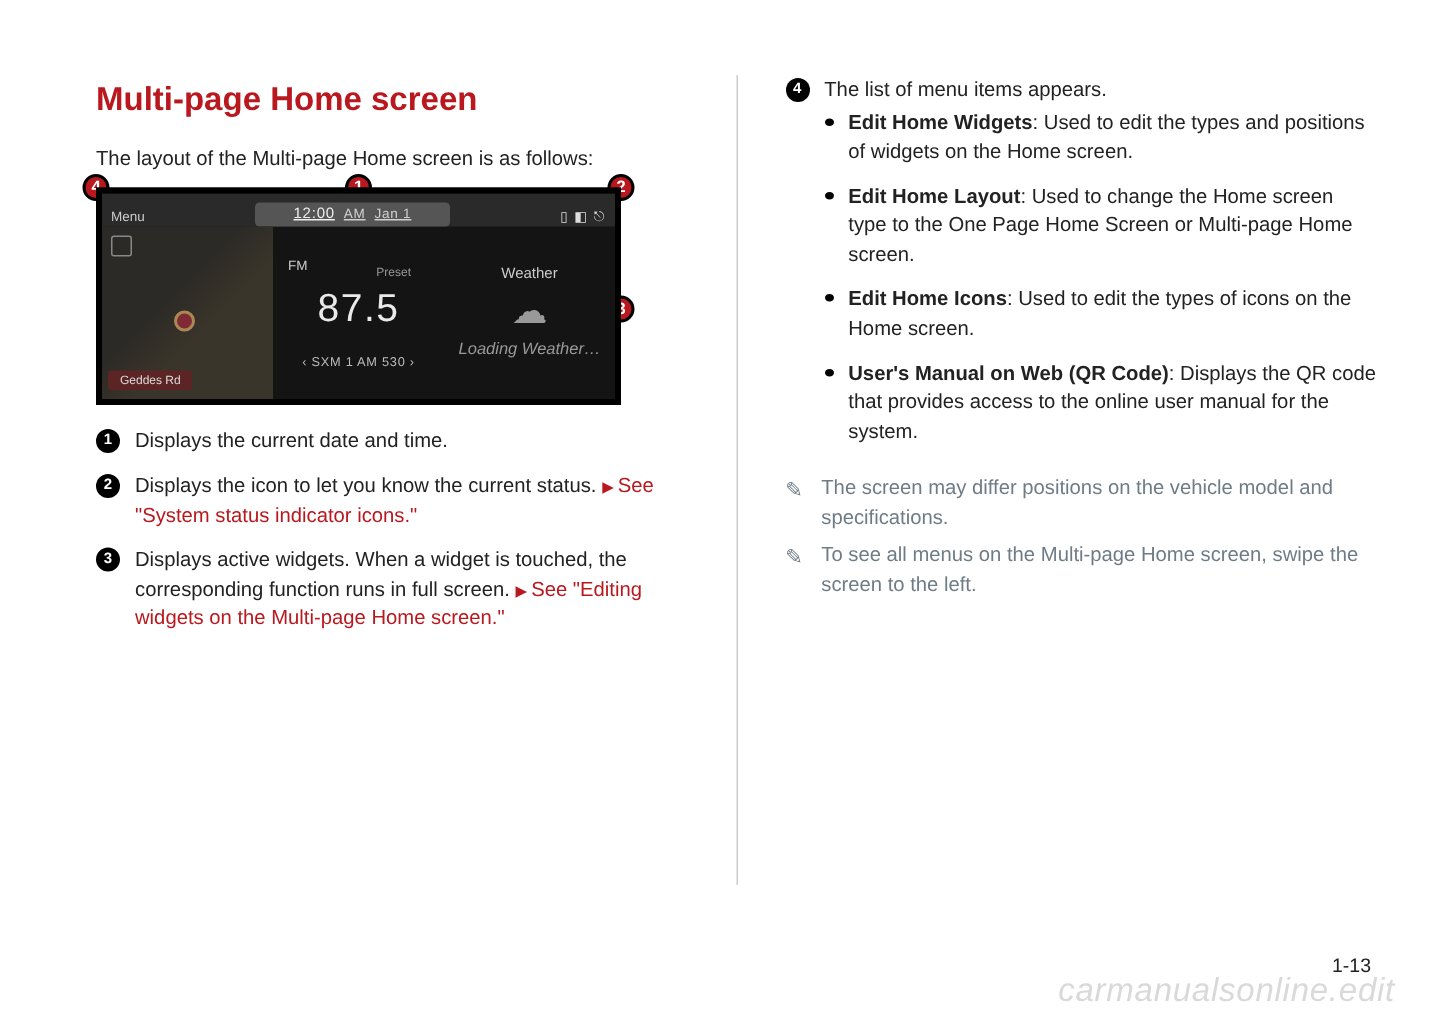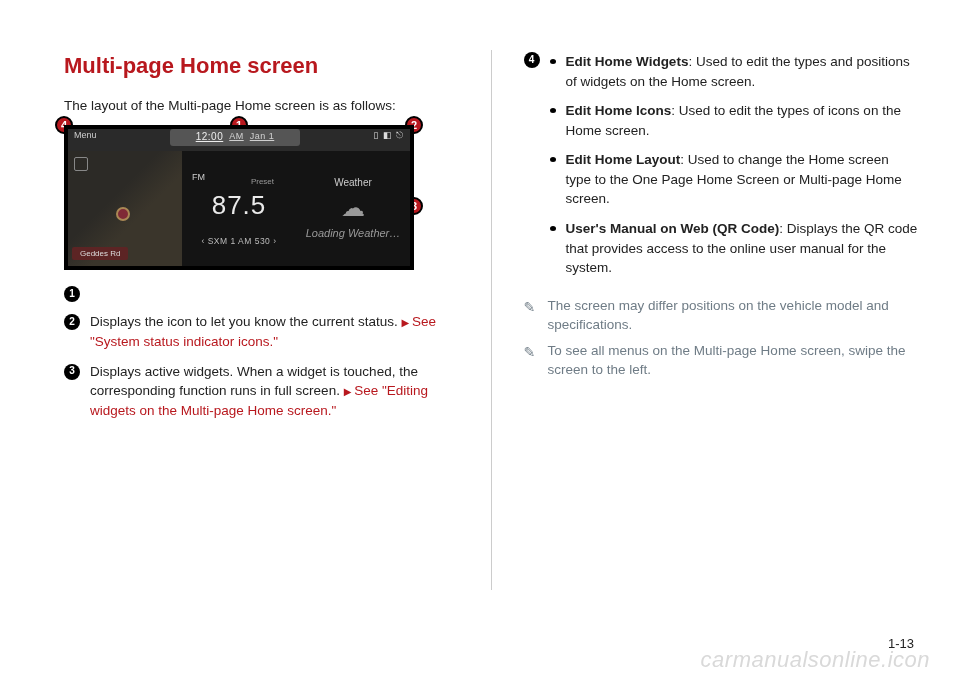--- a/index.html
+++ b/index.html
@@ -6,21 +6,21 @@
   html, body { width: 960px; height: 677px; background: #fff; font-family: "Segoe UI", Arial, sans-serif; color: #222; }
   .page { display: flex; padding: 50px 42px 20px 64px; gap: 28px; position: relative; height: 100%; }
   .col { flex: 1; font-size: 13.5px; line-height: 1.45; }
   .divider { width: 1px; background: #ccc; margin: 0 4px; height: 540px; }
   h1 { color: #b8181e; font-size: 22px; font-weight: 700; margin-bottom: 14px; }
   .intro { margin-bottom: 10px; }
 
   
   .shot-wrap { position: relative; width: 350px; margin-bottom: 14px; }
   .shot { width: 350px; height: 145px; background:#141414; border:4px solid #000; position:relative; overflow:hidden; color:#bbb; font-size:10px; }
-  .shot .topbar { height:22px; background:#2a2a2a; display:flex; align-items:flex-start; justify-content:space-between; padding:0 6px; font-size:9px; color:#ccc; }
+  .shot .topbar { height:22px; background:#2a2a2a; display:flex; align-items:flex-end; justify-content:space-between; padding:0 6px; font-size:9px; color:#ccc; }
   .shot .clock { background:#555; padding:1px 26px; border-radius:3px; font-size:10px; letter-spacing:0.5px; color:#eee; display:flex; gap:6px;text-decoration:underline; }
   .shot .clock span+span { font-size:9px; opacity:.8; }
   .shot .statusicons { font-size:9px; color:#ddd; letter-spacing:1px; }
   .shot .body { display:flex; height:calc(100% - 22px); }
   .shot .map { flex:1; background: linear-gradient(135deg,#2c2a26 40%,#3a352b 60%); position:relative; }
   .shot .map .road { position:absolute; bottom:6px; left:4px; font-size:8px; background:#5c2424; color:#ddd; padding:1px 8px; border-radius:2px; }
   .shot .map .compass { position:absolute; top:6px; left:6px; width:14px; height:14px; border:1px solid #888; border-radius:2px; }
   .shot .map .marker { position:absolute; top:48%; left:42%; width:14px; height:14px; border-radius:50%; background:#802a36; border:2px solid #a85; }
   .shot .radio { flex:1; display:flex; flex-direction:column; align-items:center; justify-content:center; color:#ccc; }
   .shot .radio .band { font-size:9px; margin-bottom:2px; align-self:flex-start; margin-left:10px; }
@@ -101,20 +101,21 @@
             <div class="wicon">☁</div>
             <div class="loading">Loading Weather…</div>
           </div>
         </div>
       </div>
     </div>
 
     <ul class="numlist">
       <li>
         <span class="circ">1</span>
+        <span>Displays the current date and time.</span>
       </li>
       <li>
         <span class="circ">2</span>
         <span>
           <span>Displays the icon to let you know the current status.</span>
           <span class="tri"> ▶ </span><span class="link">See "System status indicator icons."</span>
         </span>
       </li>
       <li>
         <span class="circ">3</span>
@@ -126,46 +127,47 @@
     </ul>
   </div>
 
   <div class="divider"></div>
 
   <div class="col">
 
     <div class="cont">
       <span class="circ">4</span>
       <div style="flex:1">
+        <div>The list of menu items appears.</div>
         <ul class="bulleted">
           <li>
             <span class="dot"></span>
             <span><strong>Edit Home Widgets</strong><span>: Used to edit the types and positions of widgets on the Home screen.</span></span>
           </li>
           <li>
             <span class="dot"></span>
-            <span><strong>Edit Home Icons</strong><span>: Used to edit the types of icons on the Home screen.</span></span>
+            <span><strong>Edit Home Layout</strong><span>: Used to change the Home screen type to the One Page Home Screen or Multi-page Home screen.</span></span>
           </li>
           <li>
             <span class="dot"></span>
-            <span><strong>Edit Home Layout</strong><span>: Used to change the Home screen type to the One Page Home Screen or Multi-page Home screen.</span></span>
+            <span><strong>Edit Home Icons</strong><span>: Used to edit the types of icons on the Home screen.</span></span>
           </li>
           <li>
             <span class="dot"></span>
             <span><strong>User's Manual on Web (QR Code)</strong><span>: Displays the QR code that provides access to the online user manual for the system.</span></span>
           </li>
         </ul>
       </div>
     </div>
 
     <div class="note">
       <span class="pencil">✎</span>
       <span>The screen may differ positions on the vehicle model and specifications.</span>
     </div>
     <div class="note">
       <span class="pencil">✎</span>
       <span>To see all menus on the Multi-page Home screen, swipe the screen to the left.</span>
     </div>
   </div>
 
   <div class="pagenum">1-13</div>
-  <div class="watermark">carmanualsonline.icon</div>
+  <div class="watermark">carmanualsonline.edit</div>
 </div>
 
 </body></html>

